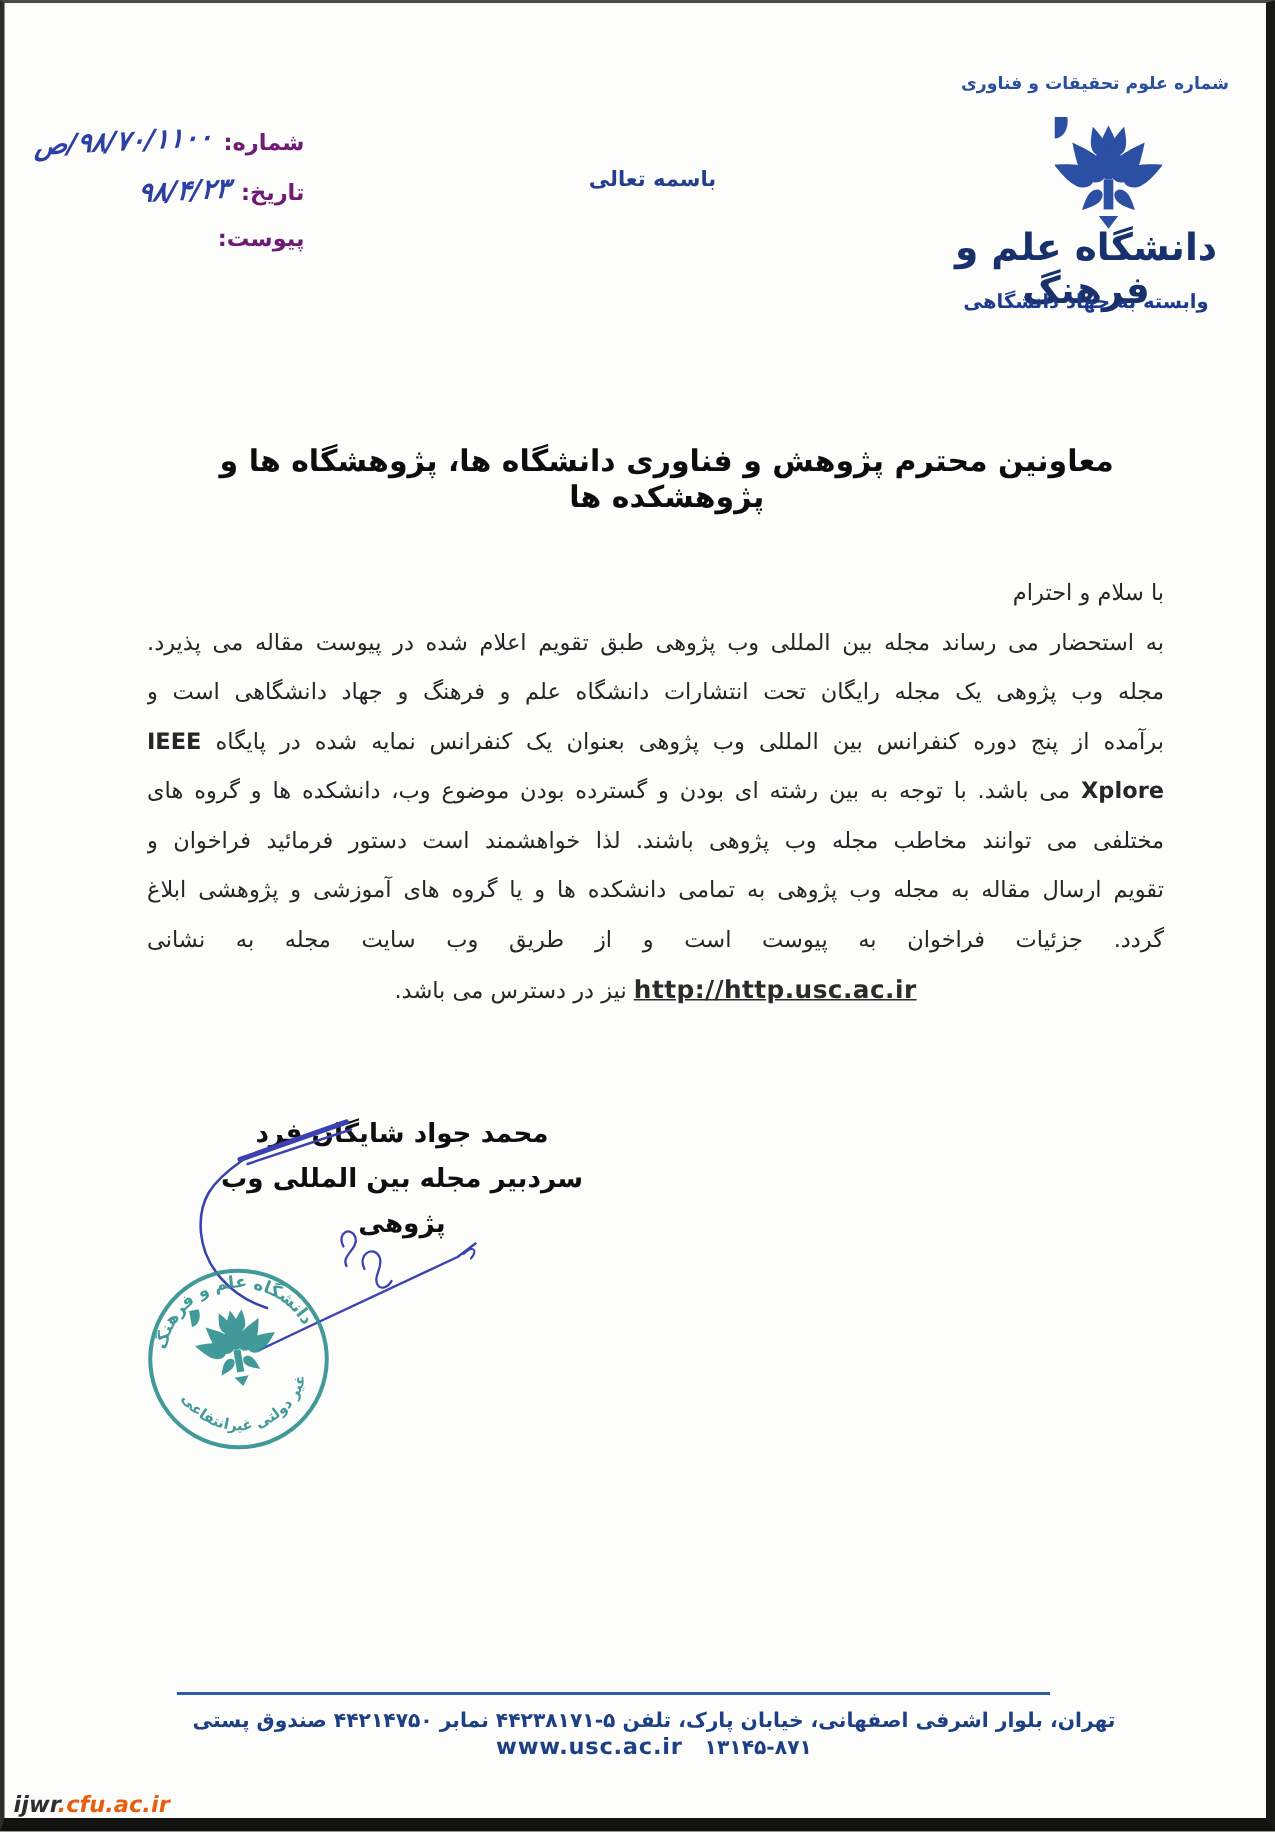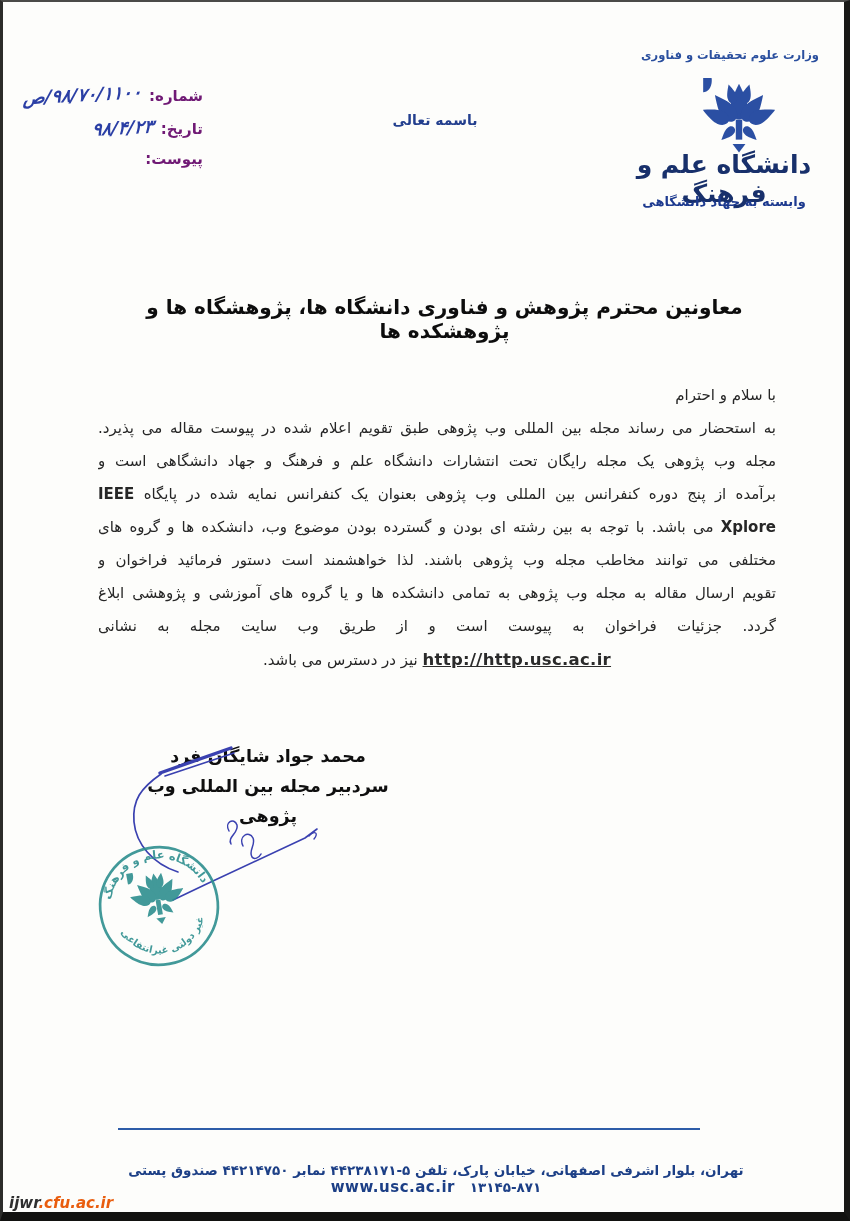--- a/index.html
+++ b/index.html
@@ -51,36 +51,36 @@
   .sig-name { font-size:17.5px; font-weight:bold; line-height:30px; }
   .sig-role { font-size:17.5px; font-weight:bold; line-height:30px; }
   .sig-ink { top:728px; left:78px; width:260px; height:180px; pointer-events:none; }
   .stamp { top:840px; left:92px; width:128px; height:128px;
     transform:rotate(-10deg); opacity:.9; }
   .stamp text { font-weight:bold; }
 
   
   .footer-rule { top:1126px; left:115px; width:582px; height:2px; background:#2d5ca8; }
   .footer-text { top:1137px; left:100px; right:75px; direction:rtl; text-align:center;
-    font-size:13.5px; color:#1c3f86; font-weight:bold;margin-top:23px; }
+    font-size:13.5px; color:#1c3f86; font-weight:bold; }
   .footer-site { direction:ltr; unicode-bidi:embed; font-size:15px;
     letter-spacing:.5px; margin-right:10px; }
 
   
   .watermark { top:1192px; left:6px; font-size:15px; font-weight:bold;
     font-style:italic; direction:ltr; white-space:nowrap; }
   .wm-prefix { color:#2f2f2f; }
   .wm-suffix { color:#e95d0e; }
 </style>
 </head>
 <body>
 
 <div class="page">
 
-  <div class="abs ministry">وزارت علوم تحقیقات و فناوری</div>
+  <div class="abs ministry">شماره علوم تحقیقات و فناوری</div>
 
   <div class="abs logo-wrap">
     <svg width="74" height="86" viewBox="0 0 100 120">
       <defs>
         <symbol id="usc-logo" viewBox="0 0 100 120">
           <path id="drop" d="M0,-30 C-9,-12 -12,-4 -12,4 C-12,14 -6,20 0,20 C6,20 12,14 12,4 C12,-4 9,-12 0,-30 Z"></path>
           <use href="#drop" transform="translate(50,38)"></use>
           <use href="#drop" transform="translate(40,25) rotate(-16) scale(0.55)"></use>
           <use href="#drop" transform="translate(60,25) rotate(16) scale(0.55)"></use>
           <use href="#drop" transform="translate(33,45) rotate(-38) scale(0.9)"></use>

